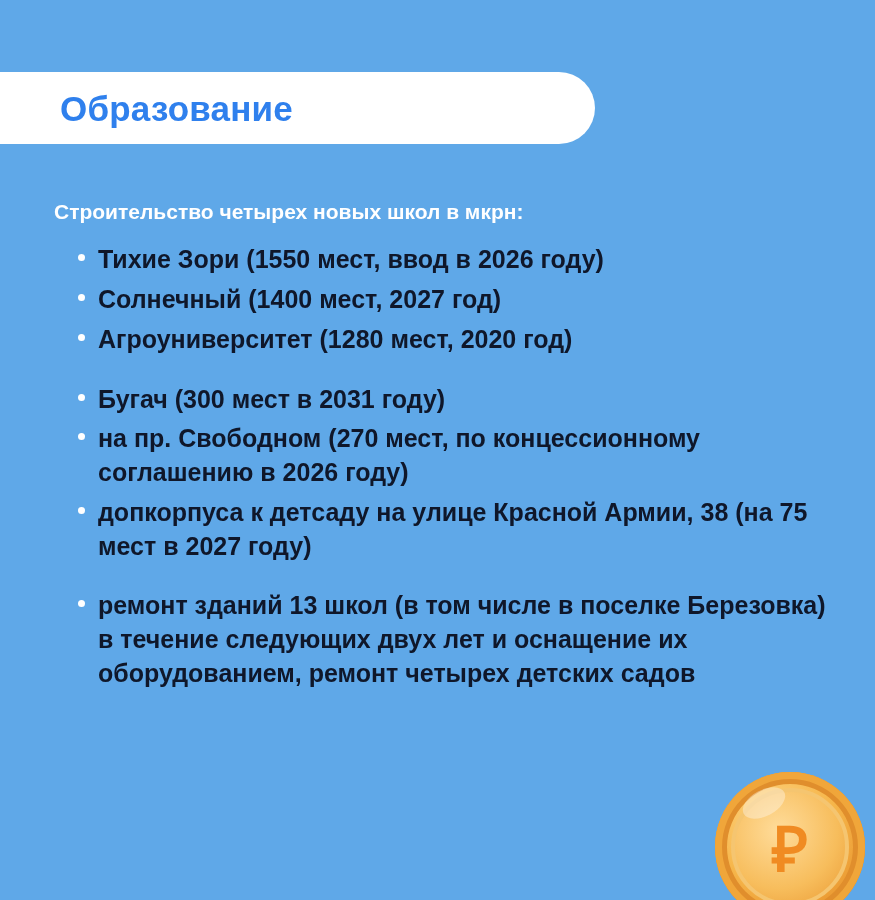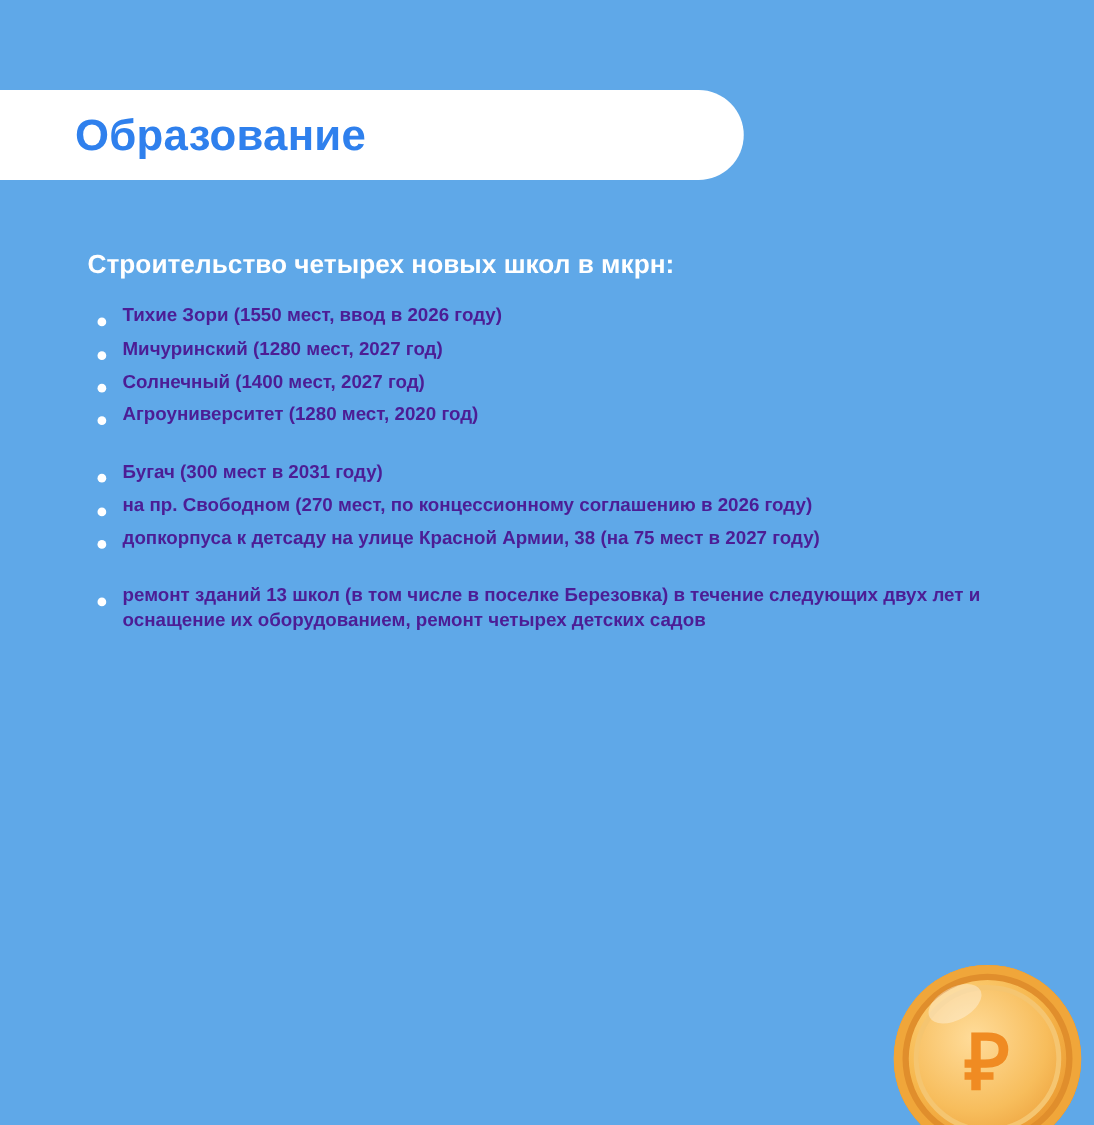--- a/index.html
+++ b/index.html
@@ -47,34 +47,34 @@
     position: absolute;
     left: 54px;
     top: 198px;
     width: 790px;
     color: #ffffff;
   }
   .lead {
     font-size: 21px;
     font-weight: bold;
     line-height: 1.3;
-    margin: 0 0 18px 16px;
+    margin: 0 0 18px 0;
     color: #ffffff;
   }
   ul.bullets {
     list-style: none;
     margin: 0 0 0 0;
     padding: 0;
   }
   ul.bullets li {
     position: relative;
-    font-size: 15px;
+    font-size: 25px;
     font-weight: bold;
     line-height: 1.35;
-    color: #4c1d95;
+    color: #0f172a;
     padding-left: 44px;
     margin-bottom: 6px;
   }
   ul.bullets li::before {
     content: "";
     position: absolute;
     left: 24px;
     top: 11px;
     width: 7px;
     height: 7px;
@@ -143,21 +143,20 @@
   <div class="title-pill">
     <div class="title-text">Образование</div>
   </div>
 
   <div class="content">
 
     <div class="group">
       <p class="lead">Строительство четырех новых школ в мкрн:</p>
       <ul class="bullets">
         <li>Тихие Зори (1550 мест, ввод в 2026 году)</li>
-        <li>Мичуринский (1280 мест, 2027 год)</li>
         <li>Солнечный (1400 мест, 2027 год)</li>
         <li>Агроуниверситет (1280 мест, 2020 год)</li>
       </ul>
     </div>
 
     <div class="group">
       <ul class="bullets">
         <li>Бугач (300 мест в 2031 году)</li>
         <li>на пр. Свободном (270 мест, по концессионному соглашению в 2026 году)</li>
         <li>допкорпуса к детсаду на улице Красной Армии, 38 (на 75 мест в 2027 году)</li>

